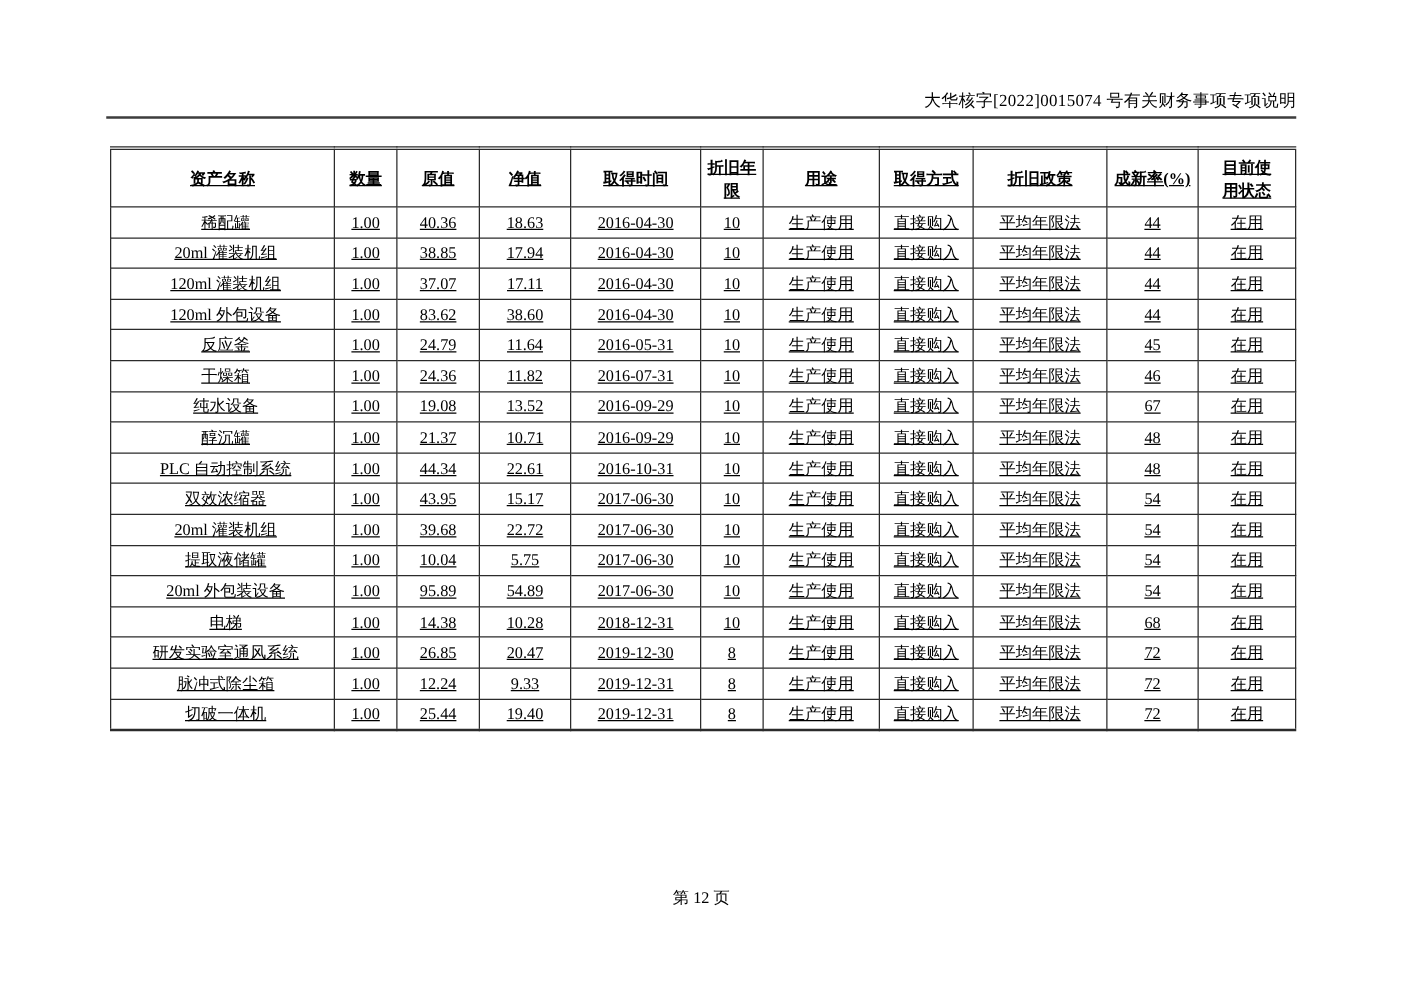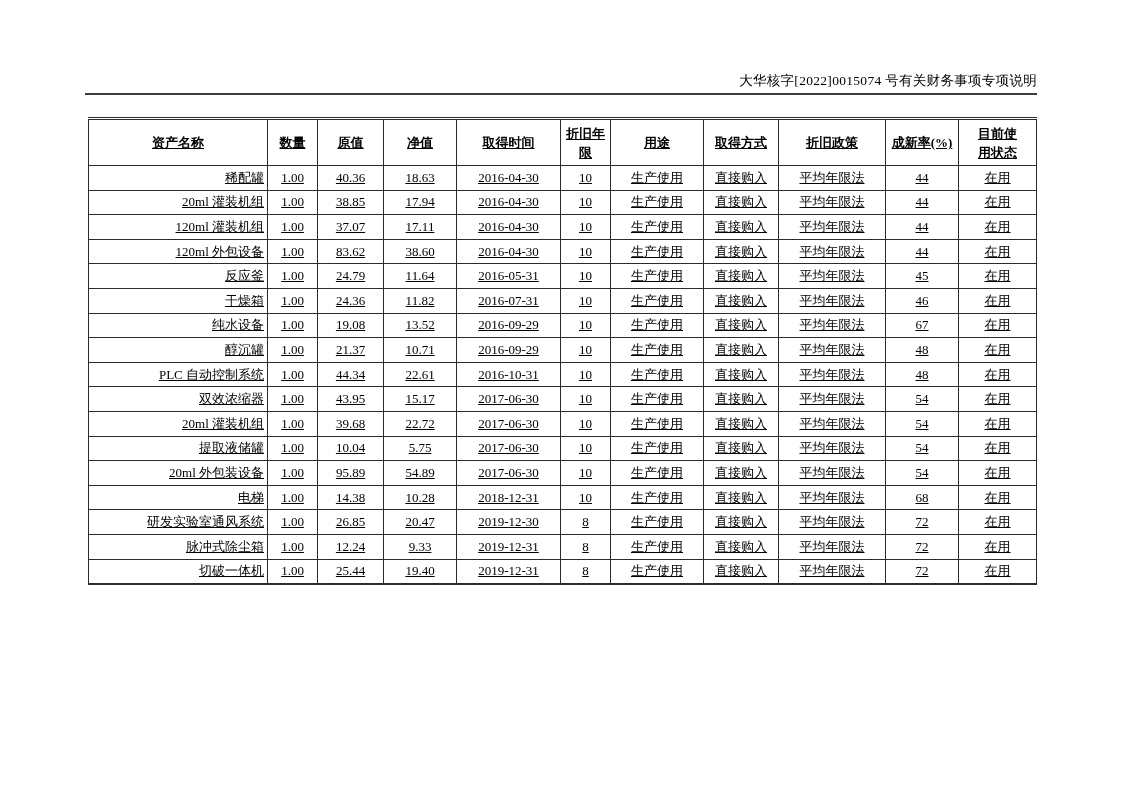--- a/index.html
+++ b/index.html
@@ -74,21 +74,21 @@
     font-weight: bold;
     font-size: 13px;
     white-space: pre-line;
     line-height: 19px;
   }
   table.asset-table tbody td {
     height: 23.6px;
     font-weight: normal;
   }
   table.asset-table tbody td.left {
-    text-align: right;
+    text-align: center;
     padding-left: 8px;
     margin-left: 20px;
   }
   .doc-footer {
     position: absolute;
     top: 709px;
     left: 0;
     width: 1122px;
     text-align: center;
     font-size: 13px;
@@ -349,14 +349,15 @@
           <td>8</td>
           <td>生产使用</td>
           <td>直接购入</td>
           <td>平均年限法</td>
           <td>72</td>
           <td>在用</td>
         </tr>
       </tbody>
   </table>
 
+  <div class="doc-footer">第 12 页</div>
 
 </div>
 
 </body></html>

